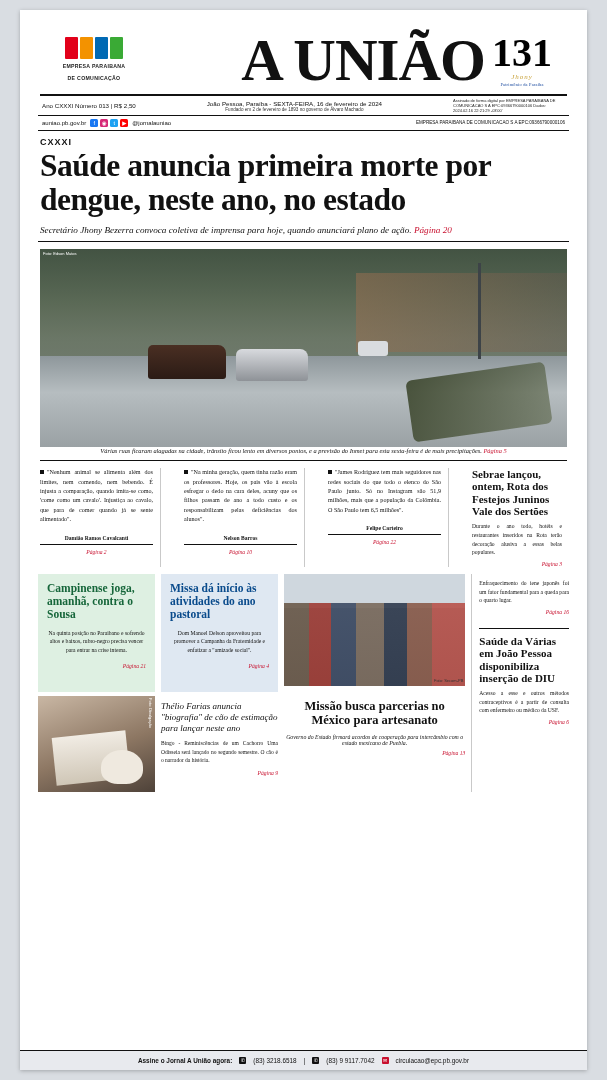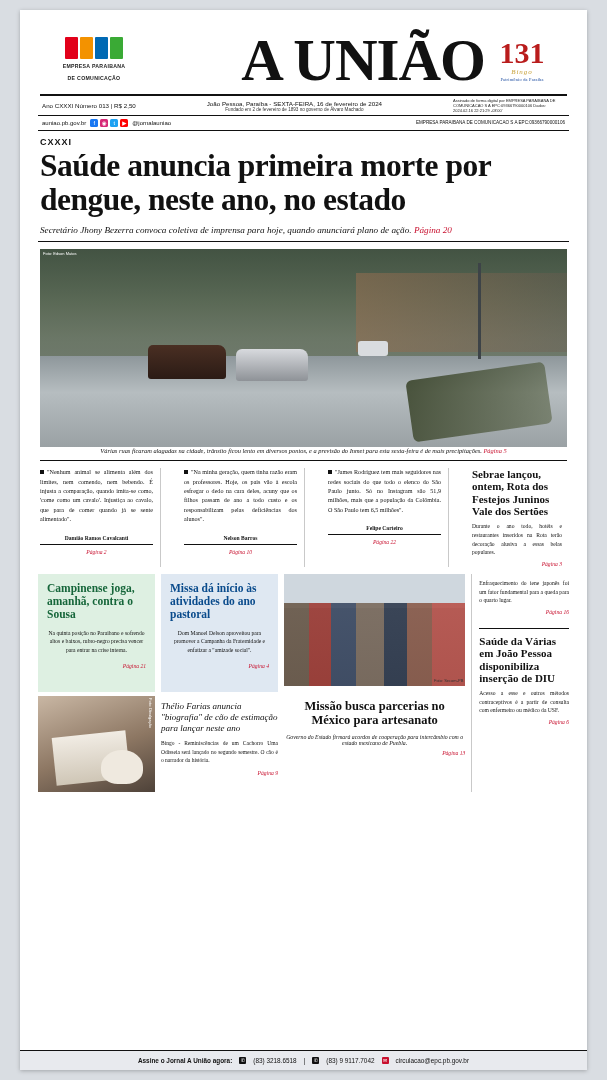--- a/index.html
+++ b/index.html
@@ -34,22 +34,22 @@
   .epc-e2 { height:22px; background:#3aaa35; }
   .epc-text { font-family:"Liberation Sans", sans-serif; font-size:5.2px; letter-spacing:.3px;
               text-align:center; line-height:1.5; margin-top:4px; color:#222; font-weight:bold;}
   .title-main {
     font-family:"Liberation Serif", serif;
     font-weight:bold; font-size:59px; letter-spacing:-1px;
     line-height:0.95; text-align:right; flex:1;
   }
   .anniv { width:74px; text-align:center; }
   .anniv .num {
-    font-family:"Liberation Serif", serif; font-weight:bold; font-size:30px;
-    color:#b91c1c; line-height:1;
+    font-family:"Liberation Serif", serif; font-weight:bold; font-size:40px;
+    color:#000000; line-height:1;
   }
   .anniv .word { font-size:7px; color:#c8a23a; font-style:italic; letter-spacing:1px;}
   .anniv .sub { font-size:4.4px; color:#17489e; letter-spacing:.2px; margin-top:1px;}
 
   .rule-thick { border-top:2px solid #111; margin:4px 2px 0 2px;}
   .infobar {
     display:flex; align-items:center; justify-content:space-between;
     font-family:"Liberation Sans", sans-serif; font-size:6.2px; padding:2px 4px 2px 4px;
     border-bottom:1px solid #111;
   }
@@ -244,21 +244,21 @@
           <span class="epc-p"></span>
           <span class="epc-c"></span>
           <span class="epc-e2"></span>
       </div>
       <div class="epc-text">EMPRESA PARAIBANA</div>
       <div class="epc-text">DE COMUNICAÇÃO</div>
     </div>
     <div class="title-main">A UNIÃO</div>
     <div class="anniv">
       <div class="num">131</div>
-      <div class="word">Bingo</div>
+      <div class="word">Jhony</div>
       <div class="sub">Patrimônio da Paraíba</div>
     </div>
   </div>
 
   <div class="rule-thick"></div>
 
   <div class="infobar">
     <div class="seg">Ano CXXXI Número 013  |  R$ 2,50</div>
     <div class="mid">
       <div>João Pessoa, Paraíba - SEXTA-FEIRA, 16 de fevereiro de 2024</div>

